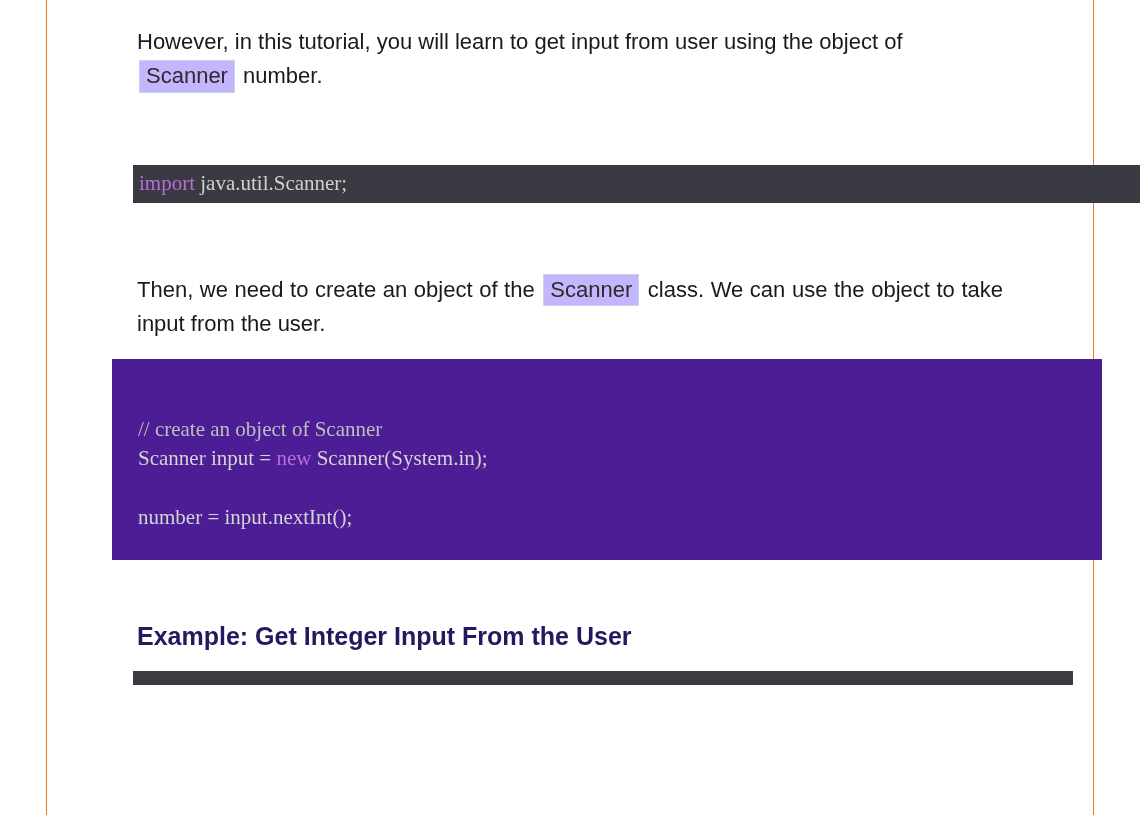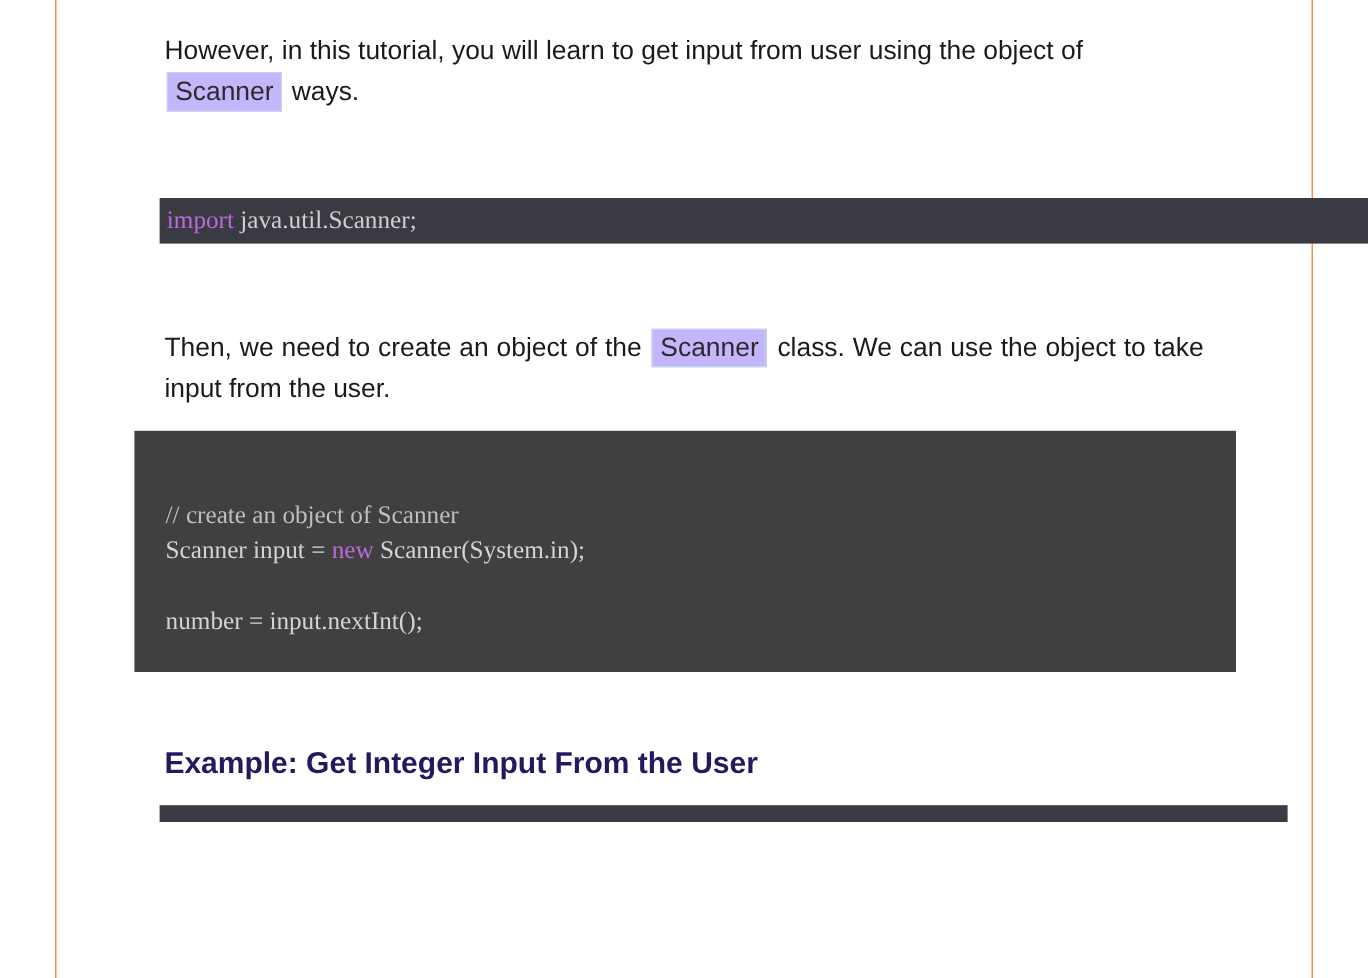--- a/index.html
+++ b/index.html
@@ -57,27 +57,27 @@
       background: #3a3a42;
       color: #d0d0d0;
       font-family: "Times New Roman", Times, serif;
       font-size: 21px;
       padding: 4px 6px;
       line-height: 1.4;
       width: 1076px;
     }
     .code-block-full {
       margin-top: 18px;
-      background: #404040;
+      background: #4c1d95;
       color: #d4d4d4;
       font-family: "Times New Roman", Times, serif;
       font-size: 21px;
       padding: 56px 26px 28px 26px;
       line-height: 1.4;
-      width: 918px;
+      width: 990px;
       margin-left: -25px;
     }
     .code-block-bottom {
       margin-top: 20px;
       background: #3b3b44;
       height: 14px;
       width: 940px;
       margin-left: -4px;
     }
     .kw-import { color: #bb6bd9; }
@@ -99,21 +99,21 @@
     }
   </style>
 </head>
 <body>
 
 <div class="outer-border">
   <div class="content">
 
 
     <p class="para">
-      <span>However, in this tutorial, you will learn to get input from user using the object of </span><span class="inline-code">Scanner</span><span> ways.</span>
+      <span>However, in this tutorial, you will learn to get input from user using the object of </span><span class="inline-code">Scanner</span><span> number.</span>
     </p>
 
 
     <div class="code-block-slim">
       <span class="kw-import">import</span><span> java.util.Scanner;</span>
     </div>
 
     <div class="spacer-med"></div>
 
     <p class="para para-justify">

